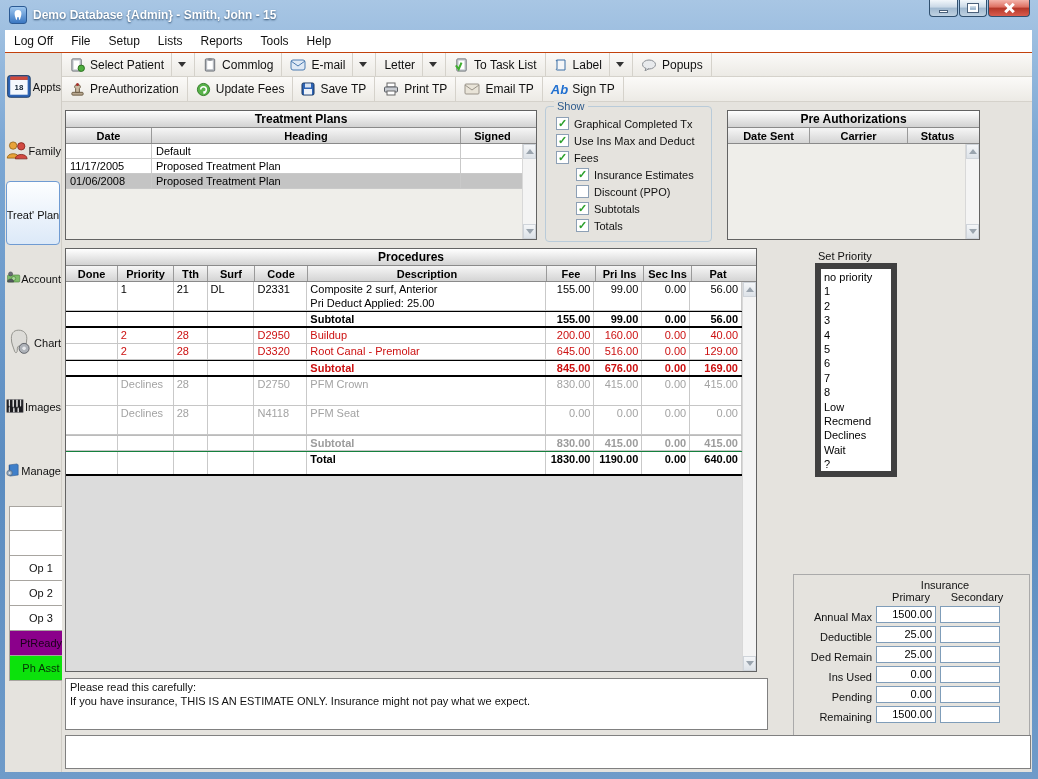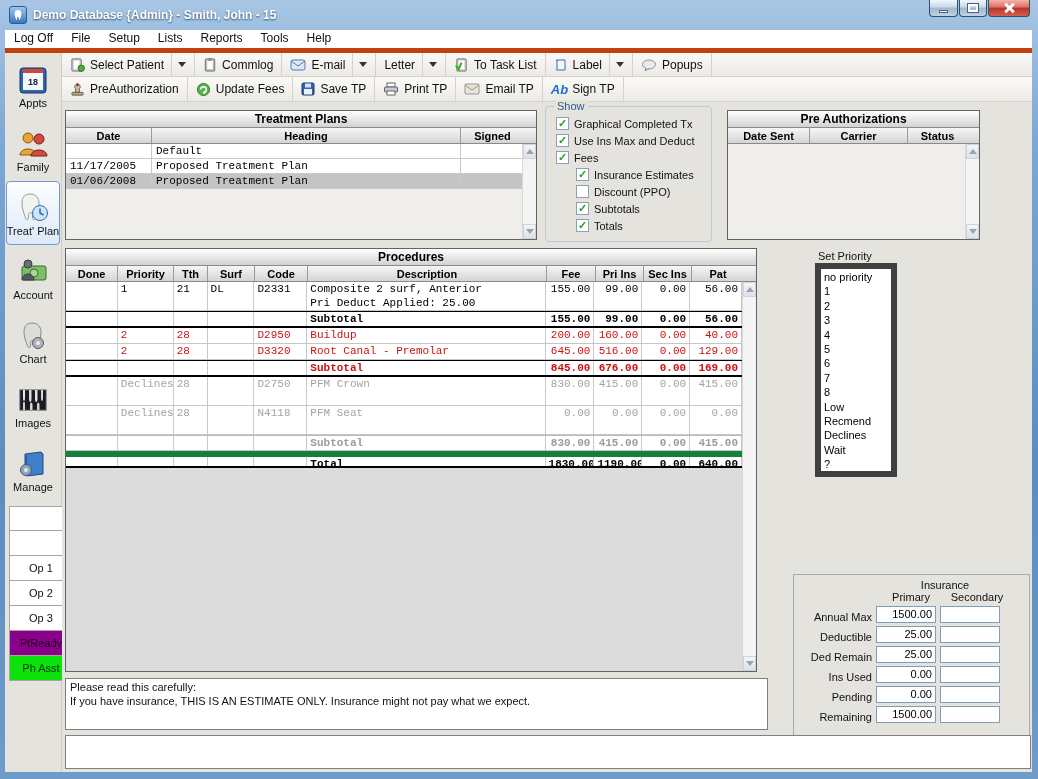--- a/index.html
+++ b/index.html
@@ -22,28 +22,28 @@
   .wc-close { width:42px; background:linear-gradient(180deg,#f4b4ab, #dd6e60 45%, #b33527 50%, #d95c4e); }
   .glyph-min { width:9px; height:3px; background:#fff; border:1px solid #4a607a; margin-top:6px; }
   .glyph-max { width:10px; height:8px; border:2px solid #fff; outline:1px solid #4a607a; background:transparent; }
   .glyph-close { position:relative; width:10px; height:10px; }
   .glyph-close::before, .glyph-close::after { content:""; position:absolute; left:4px; top:-1px; width:3px; height:12px; background:#fff; }
   .glyph-close::before { transform:rotate(45deg); } .glyph-close::after { transform:rotate(-45deg); }
 
   .client { position:absolute; left:5px; top:30px; width:1027px; height:742px; background:#e5e3de; overflow:hidden; }
 
   
-  .menubar { height:23px; background:#fff; border-bottom:5px solid #c2410c; display:flex; align-items:flex-end; font-size:12px; }
+  .menubar { height:23px; background:#fff; border-bottom:1px solid #c2410c; display:flex; align-items:center; font-size:12px; }
   .menu-item { padding:3px 9px; color:#111; }
 
   .below-menu { position:absolute; left:0; top:23px; right:0; bottom:0; display:flex; }
 
   
   .sidebar { width:57px; background:#e5e3de; border-right:1px solid #d0cdc6; position:relative; flex:none; }
-  .module { height:64px; display:flex; flex-direction:column; align-items:center; justify-content:center; padding-top:2px; }
+  .module { height:64px; display:flex; flex-direction:row; align-items:center; justify-content:center; padding-top:2px; }
   .module .mlabel { font-size:11px; color:#111; margin-top:1px; white-space:nowrap; }
   .module.selected { border:1px solid #6f9bd2; border-radius:4px; background:linear-gradient(180deg,#fdfeff,#dce9f8); margin:0 1px; }
   .micon { width:32px; height:32px; display:block; }
   .cal-num { font-size:9px; font-weight:bold; fill:#123; }
   .ops { position:absolute; left:4px; top:453px; width:64px; }
   .opbox { height:25px; border:1px solid #a8a5a0; border-top:none; background:#fff;
     display:flex; align-items:center; justify-content:center; font-size:11px; color:#111; }
   .opbox:first-child { border-top:1px solid #a8a5a0; }
   .op-purple { background:#8b008b; color:#1a001a; }
   .op-green { background:#0ce20c; color:#063306; }
@@ -60,21 +60,21 @@
 
   
   .main { position:relative; flex:1; background:#e5e3de; }
 
   .grid { position:absolute; border:1px solid #636363; background:#efeeea; display:flex; flex-direction:column; }
   .grid-title { height:17px; flex:none; text-align:center; font-size:12px; font-weight:bold;
     background:linear-gradient(180deg,#ffffff,#d2d2d2); border-bottom:1px solid #8a8a8a; line-height:16px; color:#000; }
   .grid-header { height:16px; flex:none; display:flex; background:linear-gradient(180deg,#f6f6f6,#d4d4d4);
     border-bottom:1px solid #8a8a8a; font-size:11px; font-weight:bold; }
   .grid-header .hc { display:flex; align-items:center; justify-content:center; border-right:1px solid #9a9a9a; overflow:hidden; }
-  .grid-body { position:relative; flex:1; overflow:hidden;font-family:Liberation Mono, monospace; }
+  .grid-body { position:relative; flex:1; overflow:hidden; }
 
   
   .vscroll { position:absolute; right:0; top:0; bottom:0; width:14px; background:#f4f4f4; border-left:1px solid #d8d8d8; }
   .sbtn { position:absolute; left:0; right:0; height:15px; background:linear-gradient(180deg,#f4f6f8,#dde2e8);
     border:1px solid #cfd4da; display:flex; align-items:center; justify-content:center; }
   .sbtn.up { top:0; } .sbtn.down { bottom:0; }
   .tri-up-s { width:0; height:0; border-left:4px solid transparent; border-right:4px solid transparent; border-bottom:5px solid #9aa4ae; }
   .tri-dn-s { width:0; height:0; border-left:4px solid transparent; border-right:4px solid transparent; border-top:5px solid #9aa4ae; }
 
   
@@ -102,21 +102,21 @@
   .prow { display:flex; font-size:11px; background:#fff; border-bottom:1px solid #c6c6c6; }
   .pc { padding:0 3px; line-height:14px; border-right:1px solid #c9c9c9; overflow:hidden; white-space:nowrap; }
   .c-done{width:52px;} .c-pri{width:56px;} .c-tth{width:34px;} .c-surf{width:47px;} .c-code{width:53px;}
   .c-desc{width:239px;} .c-fee{width:49px;text-align:right;} .c-pins{width:48px;text-align:right;}
   .c-sins{width:48px;text-align:right;} .c-pat{width:52px;text-align:right;border-right:1px solid #c9c9c9;}
   .prow.two { height:29px; } .prow.tall { height:29px; }
   .prow.sub { height:17px; border-top:1px solid #000; border-bottom:2px solid #000; font-weight:bold; }
   .prow.red { color:#cc1111; }
   .prow.gray { color:#a3a3a3; }
   .prow.graysub { height:16px; color:#9c9c9c; font-weight:bold; border-top:1px solid #bbb; }
-  .prow.total { height:17px; font-weight:bold; border-top:6px solid #15803d; border-bottom:2px solid #000; }
+  .prow.total { height:25px; font-weight:bold; border-top:1px solid #15803d; border-bottom:2px solid #000; }
   .desc2 { font-size:11px; }
 
   
   .setpri-label { position:absolute; left:756px; top:148px; font-size:11px; color:#111; }
   .setpri-list { position:absolute; left:753px; top:161px; width:82px; height:214px; background:#fff; border:6px solid #404040;
     font-size:11px; padding:1px 0 0 3px; }
   .setpri-list div { line-height:14.4px; }
 
   
   .ins-panel { position:absolute; left:731px; top:472px; width:237px; height:163px; border:1px solid #aaa; background:#e5e3de; padding-top:4px; }

